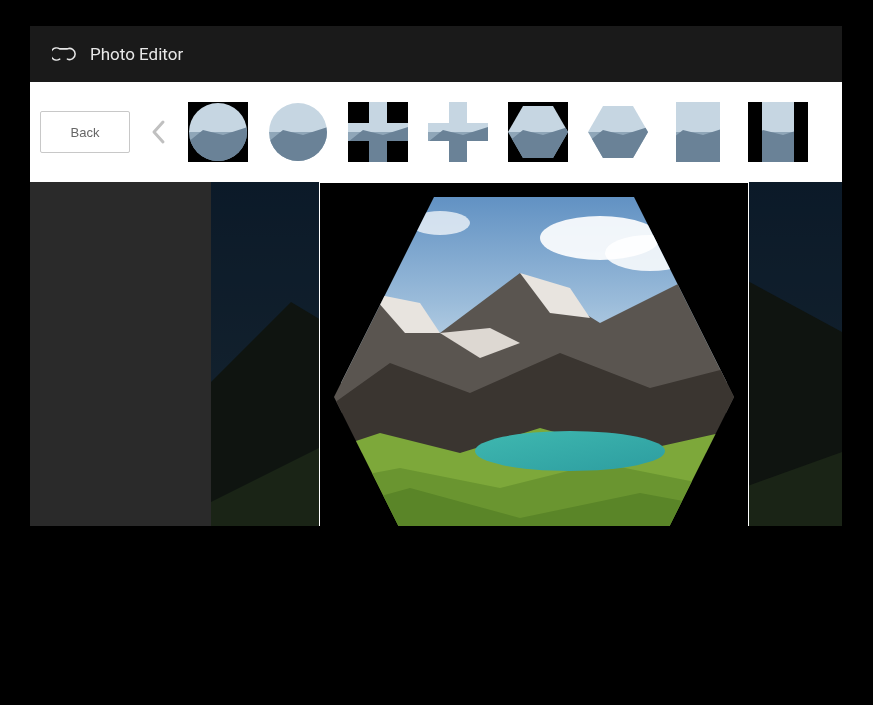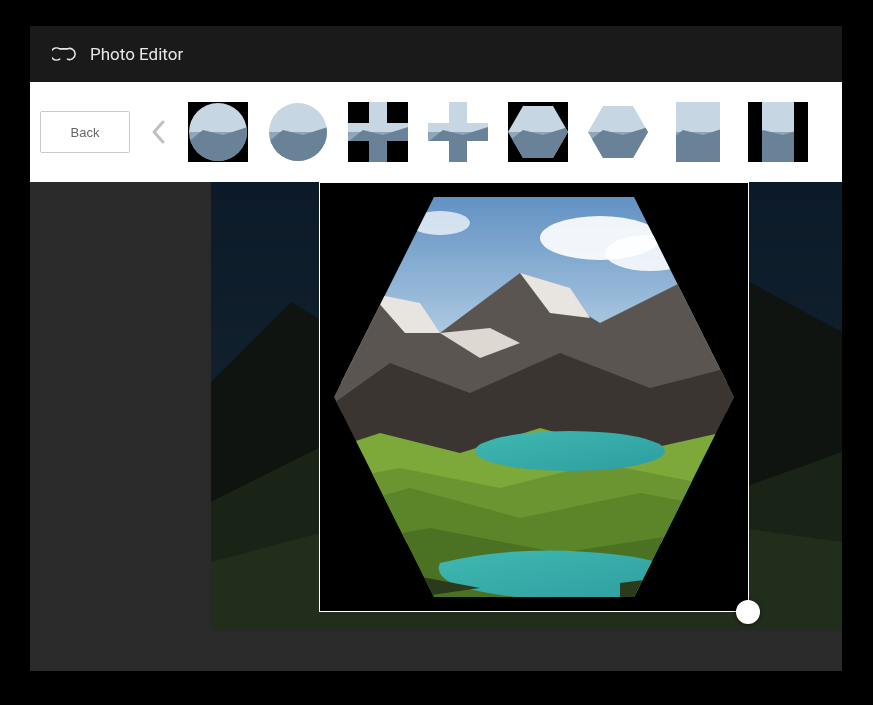--- a/index.html
+++ b/index.html
@@ -1,17 +1,17 @@
 <!DOCTYPE html>
 <html><head>
 <meta charset="utf-8">
 <style>
   * { box-sizing: border-box; margin: 0; padding: 0; }
   body { background: #000; font-family: -apple-system, BlinkMacSystemFont, "Segoe UI", Roboto, sans-serif; overflow: hidden; }
-  .app { width: 873px; height: 705px; background: #000; position: relative; }
+  .app { width: 873px; height: 526px; background: #000; position: relative; }
   .inner { position: absolute; left: 30px; top: 26px; width: 812px; height: 645px; background: #2a2a2a; }
   .header { height: 56px; background: #1a1a1a; display: flex; align-items: center; padding: 0 22px; }
   .logo-wrap { display: flex; align-items: center; gap: 14px; }
   .logo { width: 24px; height: 24px; display: flex; align-items: center; justify-content: center; }
   .title { color: #e8e8e8; font-size: 17px; font-weight: 400; }
   .header-center { flex: 1; display: flex; justify-content: center; }
   .header-tab { color: #d0d0d0; font-size: 13px; font-weight: 400; }
   .toolbar { height: 100px; background: #fff; display: flex; align-items: center; padding: 0 10px; gap: 14px; }
   .back-btn { width: 90px; height: 42px; border: 1px solid #c8c8c8; background: #fff; border-radius: 2px; color: #666; font-size: 13px; cursor: pointer; }
   .chev { width: 30px; height: 30px; display: flex; align-items: center; justify-content: center; cursor: pointer; }

